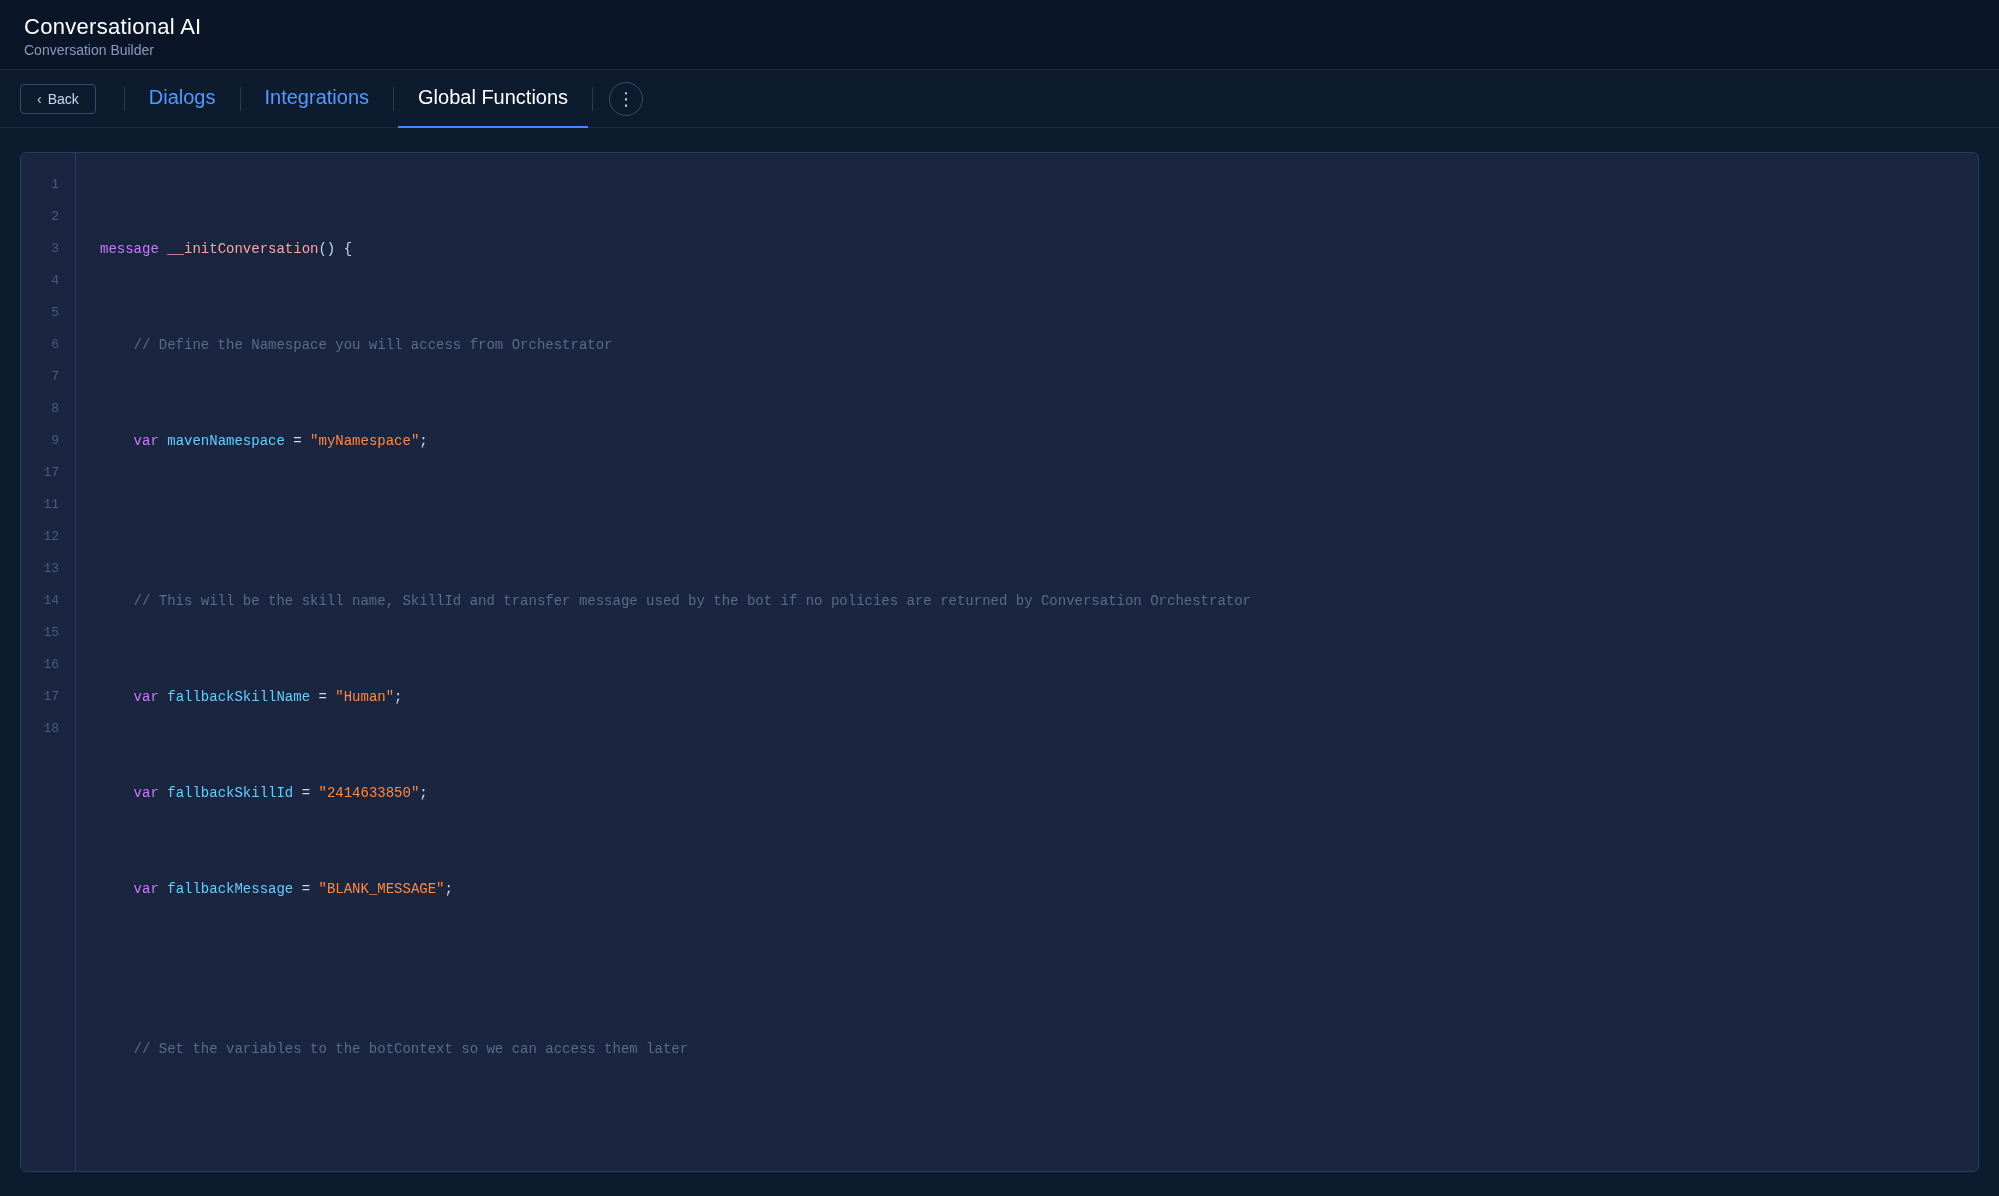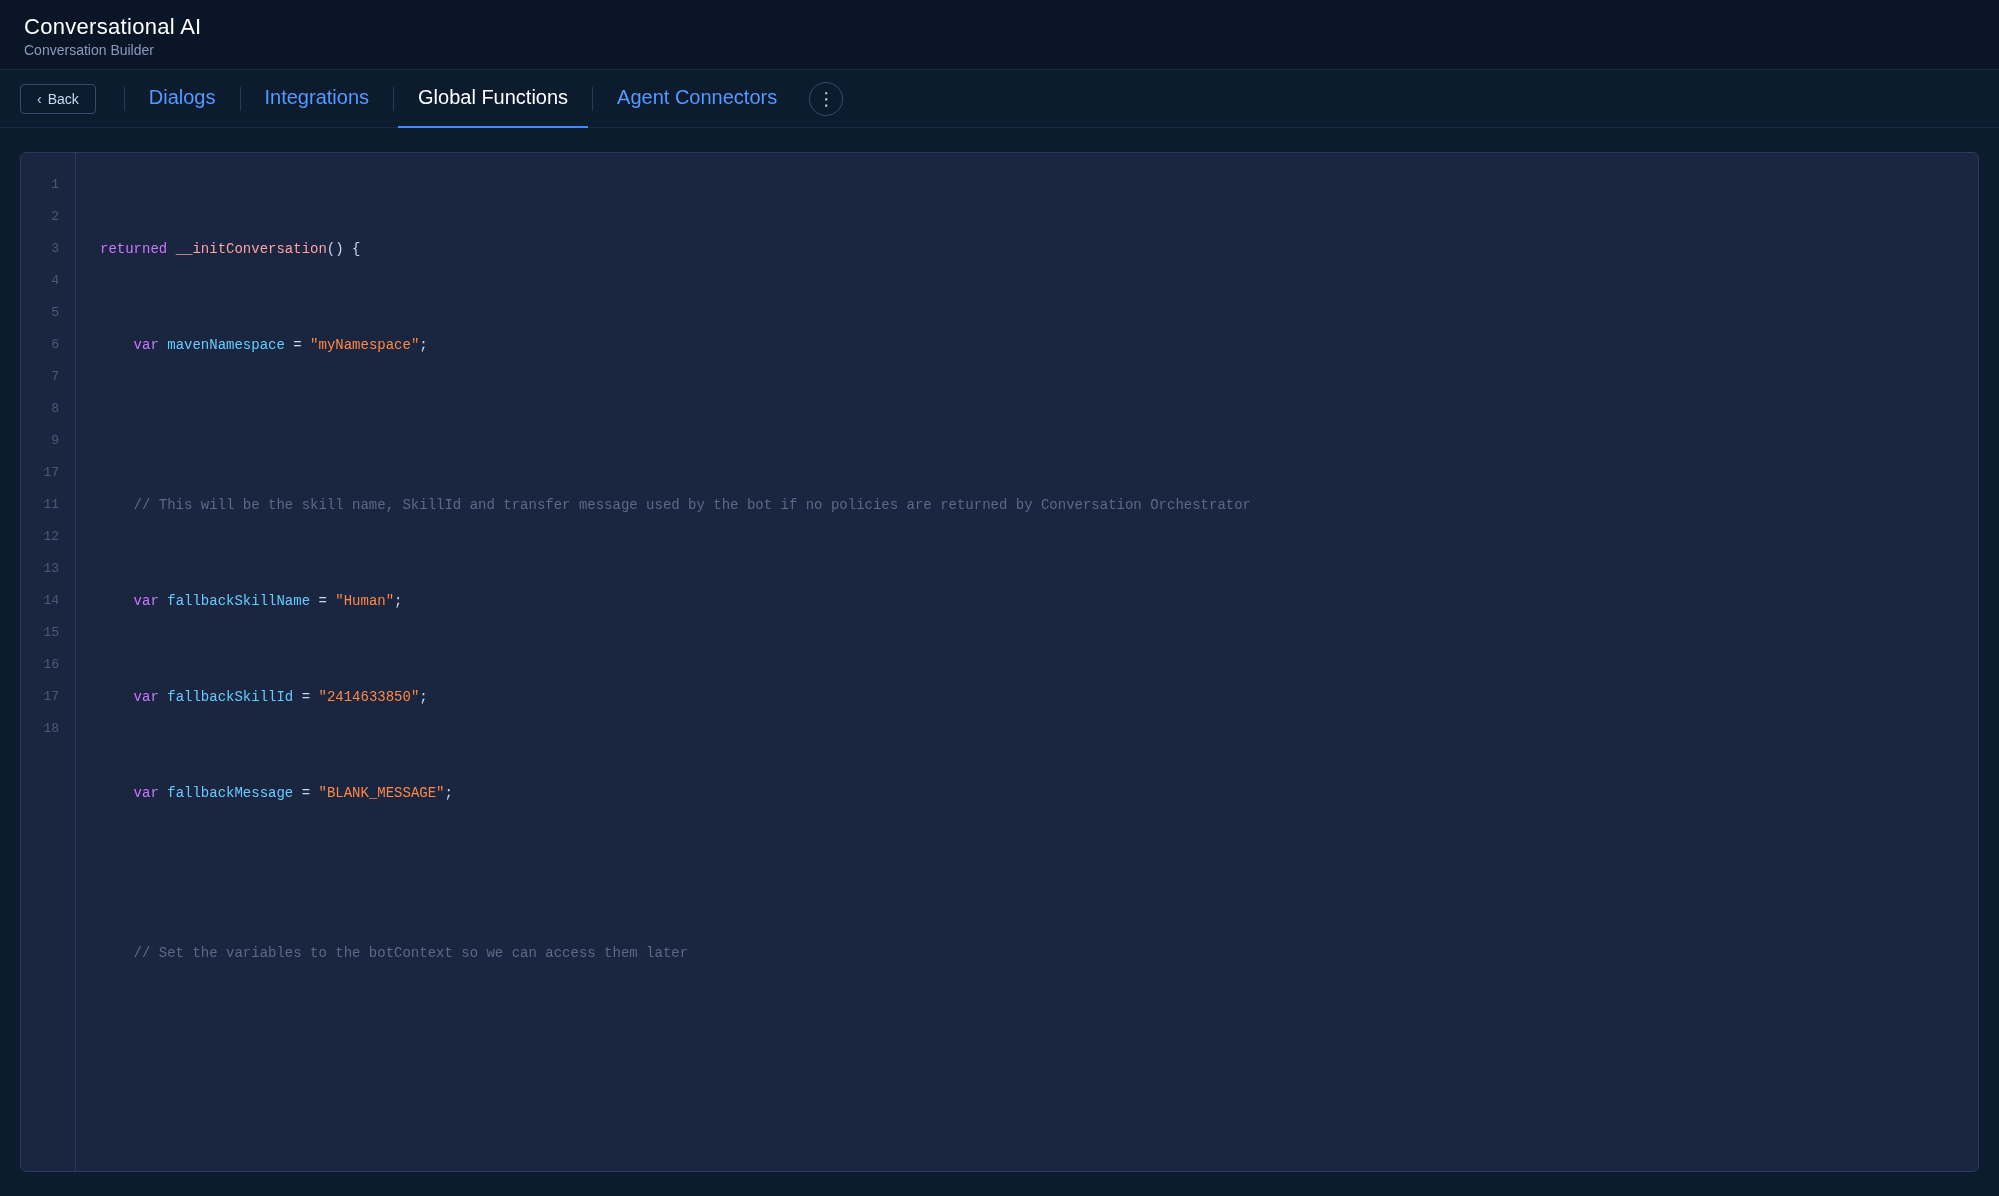--- a/index.html
+++ b/index.html
@@ -156,21 +156,20 @@
     <span>‹</span>
     <span>Back</span>
   </button>
   <div class="nav-sep"></div>
   <a class="nav-item">Dialogs</a>
   <div class="nav-sep"></div>
   <a class="nav-item">Integrations</a>
   <div class="nav-sep"></div>
   <a class="nav-item active">Global Functions</a>
   <div class="nav-sep"></div>
-  <a class="nav-item">Agent Connectors</a>
   <button class="more-button">
     <span>⋮</span>
   </button>
 </nav>
 
 <div class="editor-container">
   <div class="code-area">
 
     <div class="line-numbers">
       <span>1</span>
@@ -187,21 +186,22 @@
       <span>12</span>
       <span>13</span>
       <span>14</span>
       <span>15</span>
       <span>16</span>
       <span>17</span>
       <span>18</span>
     </div>
 
     <div class="code-content">
-      <span class="code-line"><span class="kw">returned</span> <span class="fn">__initConversation</span><span class="plain">() {</span></span>
+      <span class="code-line"><span class="kw">message</span> <span class="fn">__initConversation</span><span class="plain">() {</span></span>
+      <span class="code-line"><span class="plain">    </span><span class="cm">// Define the Namespace you will access from Orchestrator</span></span>
       <span class="code-line"><span class="plain">    </span><span class="kw">var</span><span class="plain"> </span><span class="var">mavenNamespace</span><span class="plain"> = </span><span class="str">"myNamespace"</span><span class="plain">;</span></span>
       <span class="code-line"></span>
       <span class="code-line"><span class="plain">    </span><span class="cm">// This will be the skill name, SkillId and transfer message used by the bot if no policies are returned by Conversation Orchestrator</span></span>
       <span class="code-line"><span class="plain">    </span><span class="kw">var</span><span class="plain"> </span><span class="var">fallbackSkillName</span><span class="plain"> = </span><span class="str">"Human"</span><span class="plain">;</span></span>
       <span class="code-line"><span class="plain">    </span><span class="kw">var</span><span class="plain"> </span><span class="var">fallbackSkillId</span><span class="plain"> = </span><span class="str">"2414633850"</span><span class="plain">;</span></span>
       <span class="code-line"><span class="plain">    </span><span class="kw">var</span><span class="plain"> </span><span class="var">fallbackMessage</span><span class="plain"> = </span><span class="str">"BLANK_MESSAGE"</span><span class="plain">;</span></span>
       <span class="code-line"></span>
       <span class="code-line"><span class="plain">    </span><span class="cm">// Set the variables to the botContext so we can access them later</span></span>
       
       

